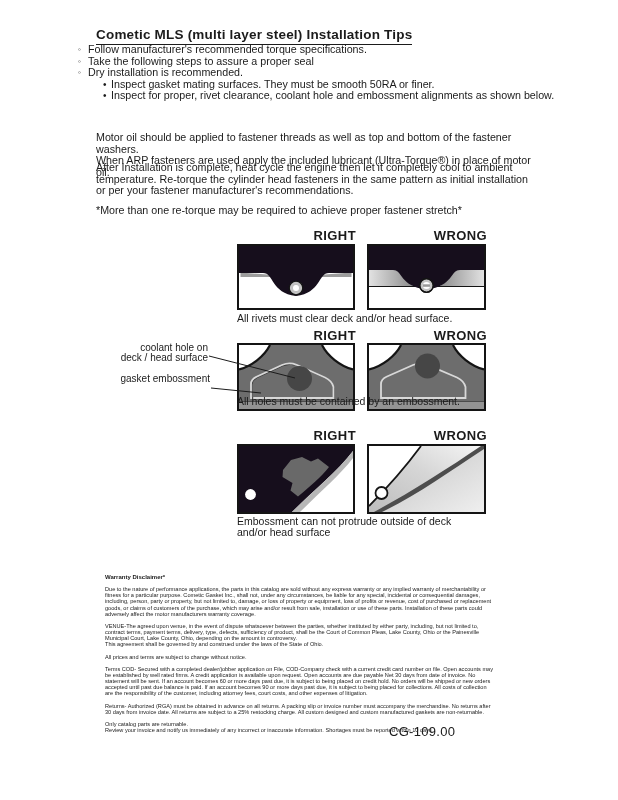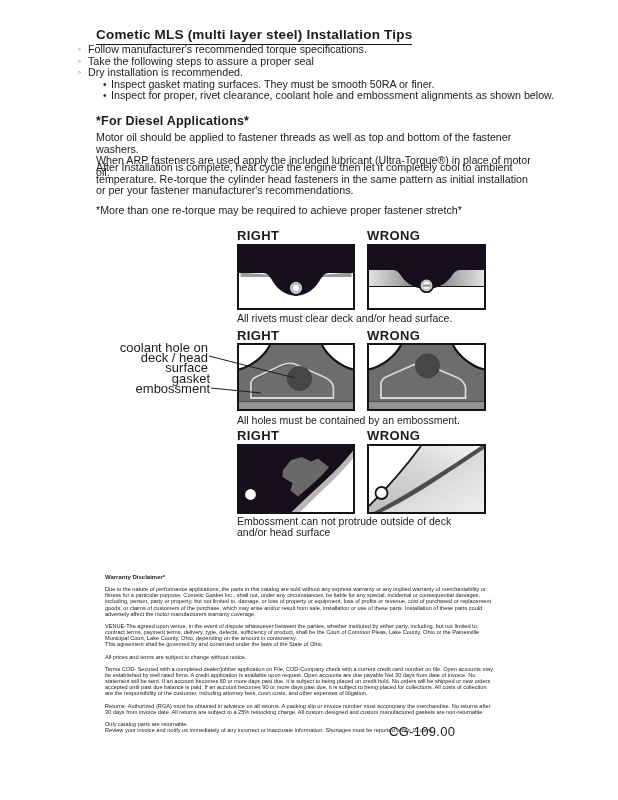--- a/index.html
+++ b/index.html
@@ -16,24 +16,24 @@
   }
   .bullets{font-size:10.7px;line-height:11.6px;width:470px;}
   .b-line{white-space:nowrap;}
   .b-line.indent{margin-left:25px;}
   .marker{display:inline-block;width:10px;font-size:8px;vertical-align:1px;text-align:left;}
   .marker.dot{font-size:10px;vertical-align:0;width:8px;}
 
   .h2{font-size:12.5px;font-weight:bold;letter-spacing:.2px;}
   .body-text{font-size:10.7px;line-height:11.7px;width:440px;}
 
-  .rw-label{font-size:13px;font-weight:600;text-align:left;letter-spacing:.4px;}
+  .rw-label{font-size:13px;font-weight:600;text-align:right;letter-spacing:.4px;}
   .fig-box{border:2.5px solid #141414;background:#fff;line-height:0;}
   .caption{font-size:10.5px;font-weight:400;line-height:11px;}
-  .fig-side-label{font-size:13px;line-height:10px;text-align:right;}
+  .fig-side-label{font-size:10px;line-height:10px;text-align:right;}
 
   .legal{width:438px;font-size:5.6px;line-height:6.15px;color:#222;}
   .legal .lg-head{font-weight:bold;font-size:6px;margin-bottom:6px;}
   .legal p{margin:0 0 6px 0;}
   .page-code{font-size:13px;letter-spacing:.3px;}
   svg{display:block;}
 </style>
 </head>
 <body>
 
@@ -44,21 +44,20 @@
   </div>
 
   <div class="abs bullets" style="left:78px;top:44px;">
     <div class="b-line"><span class="marker">◦</span><span>Follow manufacturer's recommended torque specifications.</span></div>
     <div class="b-line"><span class="marker">◦</span><span>Take the following steps to assure a proper seal</span></div>
     <div class="b-line"><span class="marker">◦</span><span>Dry installation is recommended.</span></div>
     <div class="b-line indent"><span class="marker dot">•</span><span>Inspect gasket mating surfaces.  They must be smooth 50RA or finer.</span></div>
     <div class="b-line indent"><span class="marker dot">•</span><span>Inspect for proper, rivet clearance, coolant hole and embossment alignments as shown below.</span></div>
   </div>
 
-  <div class="abs h2" style="left:96px;top:114px;">*For Diesel Applications*</div>
   <div class="abs body-text pre" style="left:96px;top:132px;">Motor oil should be applied to fastener threads as well as top and bottom of the fastener washers.
 When ARP fasteners are used apply the included lubricant (Ultra-Torque®) in place of motor oil.</div>
   <div class="abs body-text pre" style="left:96px;top:162px;">After Installation is complete, heat cycle the engine then let it completely cool to ambient
 temperature. Re-torque the cylinder head fasteners in the same pattern as initial installation
 or per your fastener manufacturer's recommendations.</div>
   <div class="abs body-text" style="left:96px;top:205px;">*More than one re-torque may be required to achieve proper fastener stretch*</div>
 
   <div class="abs rw-label" style="left:237px;top:228px;width:119px;">RIGHT</div>
   <div class="abs rw-label" style="left:367px;top:228px;width:120px;">WRONG</div>
 
@@ -133,21 +132,21 @@
       <path d="M12 53 L12 39 Q12 34.5 17.5 31.8 L44 20 Q51.5 17 58.5 19.8 L88 32.5 Q95 35.8 96.5 42 L96.5 53 Z" fill="none" stroke-width="1.8" stroke="#d8d8d8"></path>
       <circle cx="58.5" cy="21" r="12.5" fill="#464646"></circle>
     </svg>
   </div>
 
   <svg class="abs" style="left:205px;top:340px;pointer-events:none;" width="100" height="60" viewBox="0 0 100 60">
     <line x1="4" y1="16" x2="90" y2="38" stroke="#1b1b1b" stroke-width="1"></line>
     <line x1="6" y1="48" x2="56" y2="53" stroke="#1b1b1b" stroke-width="1"></line>
   </svg>
 
-  <div class="abs caption" style="left:237px;top:415px;">All holes must be contained by an embossment.</div>
+  <div class="abs caption" style="left:237px;top:396px;">All holes must be contained by an embossment.</div>
 
   <div class="abs rw-label" style="left:237px;top:428px;width:119px;">RIGHT</div>
   <div class="abs rw-label" style="left:367px;top:428px;width:120px;">WRONG</div>
 
   <div class="abs fig-box" style="left:237px;top:444px;">
     <svg width="114" height="66" viewBox="0 0 114 66">
       <rect x="0" y="0" width="114" height="66" fill="#ffffff"></rect>
       <path d="M0 0 H114 V5 C98 26 74 45 53 66 H0 Z" fill="#160e1c"></path>
       <path d="M114 5 C98 26 74 45 53 66 L61 66 C80 47 102 28 114 12 Z" fill="#b7b7b7"></path>
       <path d="M44 24 L52 14 L63 11 L72 15.5 L79 12.5 L90 21 C83 30.5 70 41 59 50.5 L51.5 44.5 L53.5 37 L43.5 31 Z" fill="#696969"></path>

